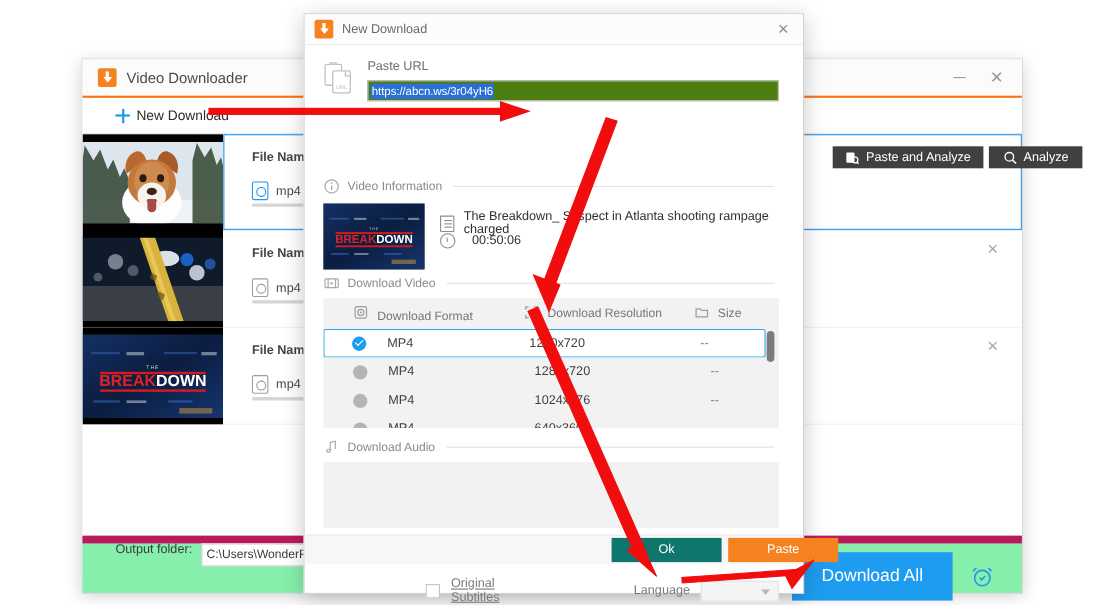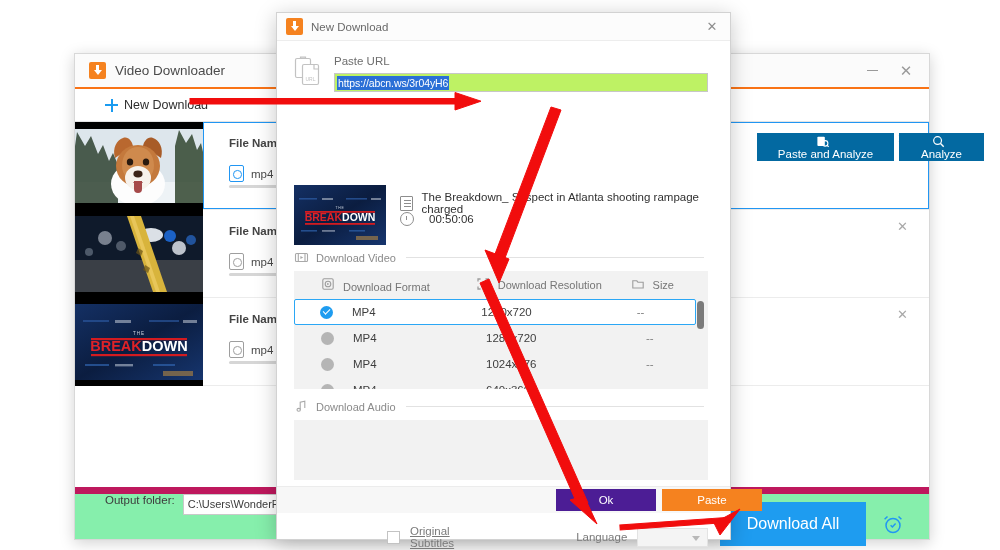--- a/index.html
+++ b/index.html
@@ -137,29 +137,29 @@
     margin-left: auto; width: 28px; height: 26px; color: #8e8e8e; font-size: 13px;
     display: flex; align-items: center; justify-content: center; cursor: pointer;
   }
   #dlg-body { position: relative; height: 472px; padding: 0; }
 
   .clip-icon { width: 27px; height: 31px; position: absolute; left: 17px; top: 14px; }
 
   #paste-url-label { position: absolute; left: 57px; top: 14px; font-size: 11.5px; color: #6e6e6e; }
   #url-input {
     position: absolute; left: 57px; top: 32px; width: 374px; height: 19px;
-    border: 1px solid #c7c7c7; background: #bef264; font-size: 10.5px;
+    border: 1px solid #c7c7c7; background: #4d7c0f; font-size: 10.5px;
     display: flex; align-items: center; padding-left: 2px;
   }
   #url-value { background: #2a6fd6; color: #fff; padding: 1px 1px; letter-spacing: -.1px; }
 
   .act-btn {
-    position: absolute; top: 92px; height: 28px; background: #0369a1;
+    position: absolute; top: 92px; height: 20px; background: #404040;
     color: #fff; font-size: 11.5px; display: flex; align-items: center;
-    justify-content: center; cursor: pointer; flex-direction: column;
+    justify-content: center; cursor: pointer;
   }
   #paste-analyze-btn { left: 480px; width: 137px; }
   #analyze-btn { left: 622px; width: 85px; }
   .act-btn .glyph { margin-right: 6px; display: flex; align-items: center; }
 
   .section-head {
     position: absolute; display: flex; align-items: center; width: 410px;
   }
   .section-head .sec-icon { width: 15px; height: 15px; flex: 0 0 auto; }
   .section-head .sec-label { font-size: 11px; color: #8b8b8b; margin: 0 10px 0 7px; white-space: nowrap; }
@@ -250,21 +250,21 @@
 
   #dlg-footer {
     position: absolute; left: 0; bottom: 0; width: 100%; height: 27px;
     background: #f7f7f7; border-top: 1px solid #ececec;
   }
   .dlg-btn {
     position: absolute; top: 2px; height: 22px; width: 100px;
     display: flex; align-items: center; justify-content: center;
     font-size: 11.5px; color: #fff; cursor: pointer;
   }
-  #ok-btn { left: 279px; background: #4c1d95; }
+  #ok-btn { left: 279px; background: #0f766e; }
   #cancel-btn { left: 385px; background: #f5821f; }
 
   
   #arrows { position: absolute; left: 0; top: 0; width: 1000px; height: 550px; z-index: 40; pointer-events: none; }
 </style>
 </head>
 <body>
 
 <div id="stage">
 
@@ -464,20 +464,31 @@
       <div class="act-btn" id="analyze-btn">
         <span class="glyph">
           <svg width="13" height="13" viewBox="0 0 14 14" fill="none" stroke="#fff" stroke-width="1.3">
             <circle cx="6" cy="6" r="4.2"></circle>
               <path d="M9.2 9.2l3.4 3.4" stroke-width="1.5"></path>
           </svg>
         </span>
         <span>Analyze</span>
       </div>
 
+      <div class="section-head" id="video-info-head">
+        <span class="sec-icon">
+          <svg width="15" height="15" viewBox="0 0 15 15" fill="none" stroke="#a9a9a9" stroke-width="1.1">
+            <circle cx="7.5" cy="7.5" r="6"></circle>
+              <path d="M7.5 6.6v4.2" stroke-width="1.3"></path>
+              <circle cx="7.5" cy="4.4" r=".8" fill="#a9a9a9" stroke="none"></circle>
+          </svg>
+        </span>
+        <span class="sec-label">Video Information</span>
+        <span class="sec-rule"></span>
+      </div>
 
       <div id="vinfo-thumb">
         <svg width="92" height="60" viewBox="0 0 92 60">
           <defs>
             <linearGradient id="bdg" x1="0" y1="0" x2="1" y2="1">
               <stop offset="0" stop-color="#143064"></stop>
                 <stop offset=".5" stop-color="#0b1d40"></stop>
                 <stop offset="1" stop-color="#16356e"></stop>
             </linearGradient>
           </defs>

